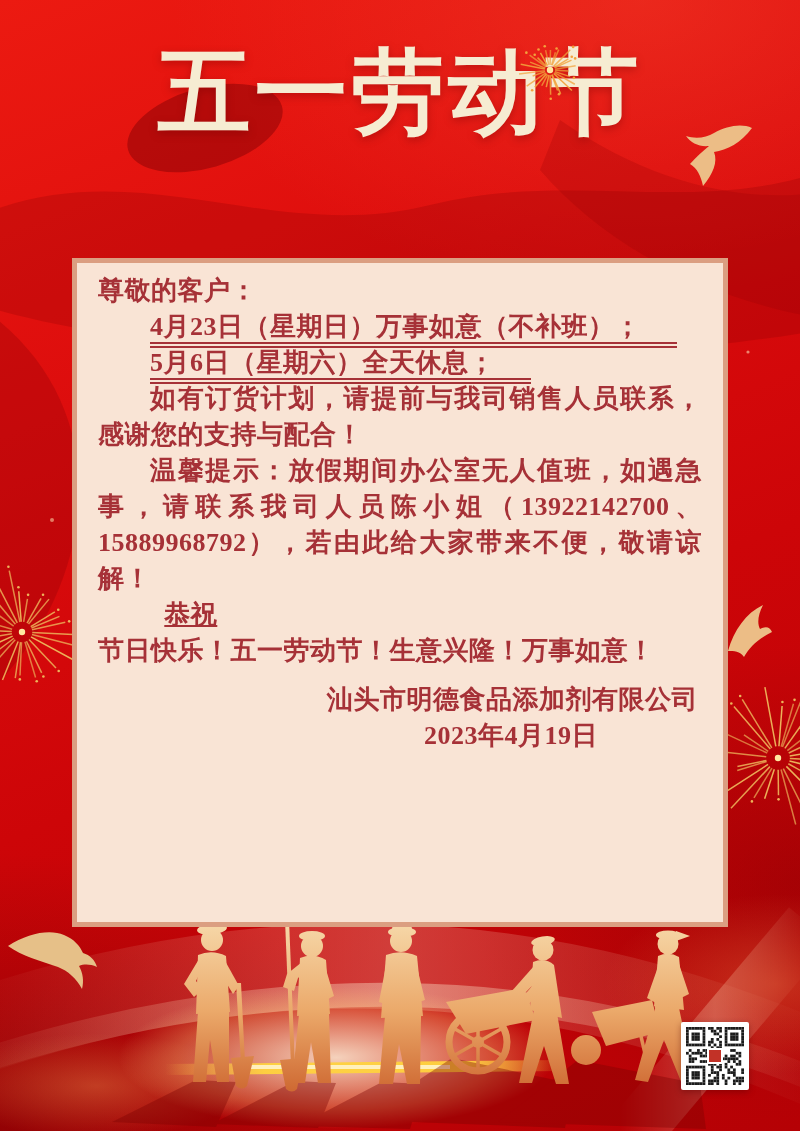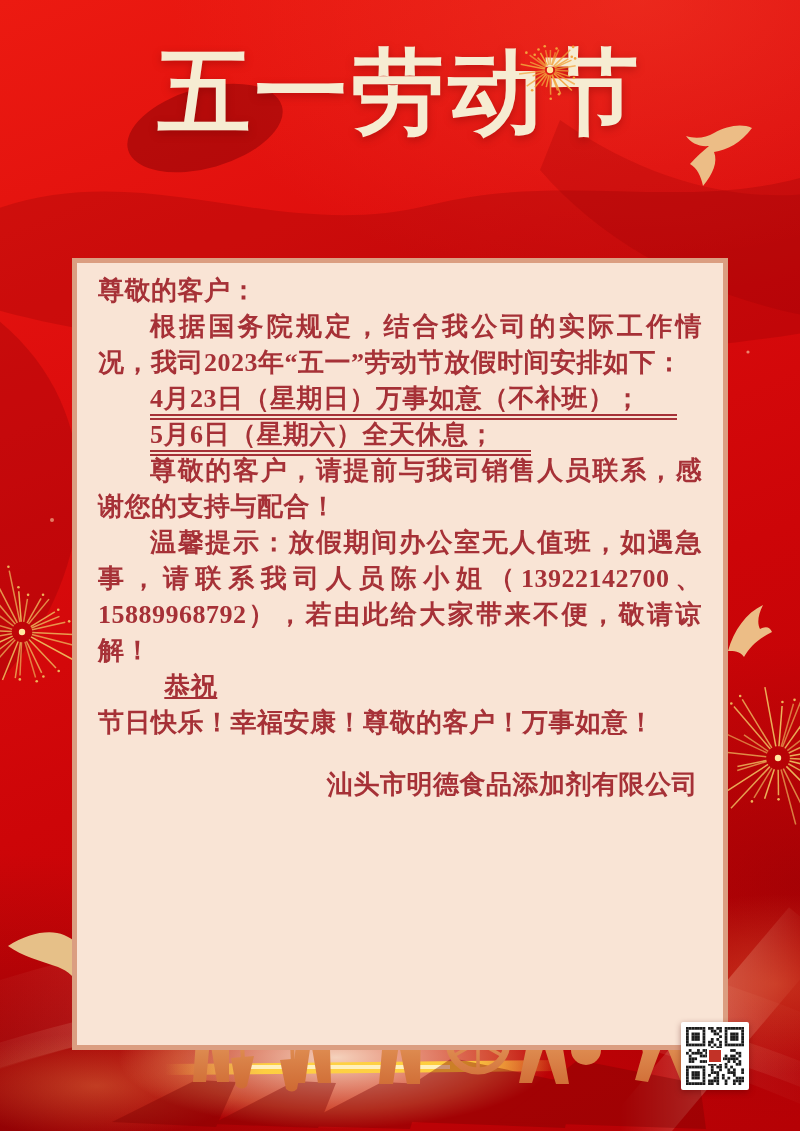--- a/index.html
+++ b/index.html
@@ -17,31 +17,31 @@
   #title-block{
     position:absolute;z-index:2;left:0;top:42px;width:800px;text-align:center;
     color:#f6ecd2;font-weight:bold;line-height:1.0;
     text-shadow:0 3px 8px rgba(110,0,0,.35);
   }
   #title-block .t1{font-size:93px;letter-spacing:2px;display:block;}
   #title-block .t2{font-size:93px;letter-spacing:4px;display:block;margin-top:4px;}
   #fx-layer{z-index:3;}
   #worker-scene{z-index:3;}
   #notice-card{
-    position:absolute;z-index:4;left:72px;top:258px;width:656px;height:792px;
+    position:absolute;z-index:4;left:72px;top:258px;width:656px;height:669px;
     box-sizing:border-box;background:#f9e4d5;border:5px solid #db9e81;
     padding:10px 21px 0 21px;color:#a63137;
     font-size:26px;line-height:36px;font-weight:600;letter-spacing:.5px;
   }
   .para{margin:0;text-align:justify;}
   .ind{text-indent:2em;}
   .ind2{text-indent:2.55em;text-decoration:underline;}
   .dul{border-bottom:6px double #a63137;padding:0 36px 1px 0;}
   .sig{margin:0;text-align:right;}
-  .sig.company{margin-top:26px;padding-right:4px;}
+  .sig.company{margin-top:13px;padding-right:4px;}
   .sig.date{padding-right:104px;}
   #glow-band{
     position:absolute;z-index:2;left:0;top:0;width:800px;height:1131px;pointer-events:none;
     background:
       radial-gradient(290px 95px at 42% 93.5%, rgba(255,246,220,.85), rgba(255,205,130,.35) 55%, rgba(255,205,130,0) 75%),
       radial-gradient(200px 70px at 12% 96%, rgba(255,170,90,.35), rgba(255,170,90,0) 75%),
       radial-gradient(230px 120px at 97% 87%, rgba(255,150,80,.30), rgba(255,150,80,0) 75%);
   }
   #qr-code{
     position:absolute;z-index:5;left:681px;top:1022px;width:68px;height:68px;
@@ -205,28 +205,28 @@
       <line x1="555.0488151385316" y1="69.14919702813512" x2="575.6783899263376" y2="65.67279651510725" stroke="#f2a23c" stroke-width="1.5" opacity="0.73"></line>
       <circle cx="550" cy="70" r="3.2" fill="#ffe9a0"></circle>
     </g>
   <path d="M752,128 C741,143 727,150 714,152 C718,162 713,174 703,186 C701,176 697,168 690,164 C696,157 703,151 709,146 C699,147 691,143 686,136 C695,139 706,138 714,133 C727,126 741,123 752,128 Z" fill="#ecbd86"></path>
   <path d="M728,651 C734,630 746,613 763,605 C758,615 757,623 760,629 C766,626 770,627 772,632 C760,638 750,646 744,657 C740,651 734,651 728,651 Z" fill="#ecbd86"></path>
   <path d="M8,946 C28,933 50,929 64,935 C74,939 80,946 83,953 C90,955 95,960 97,967 C90,964 84,964 79,966 C83,973 84,981 82,989 C76,978 68,971 58,967 C40,961 22,956 8,946 Z" fill="#e6c088"></path>
 </svg>
 
 <div id="notice-card">
   <p class="para">尊敬的客户：</p>
-  <p class="para ind">根据国务院规定，结合我公司的实际工作情况，我司2023年“五一”劳动节放假时间安排如下：</p>
   <p class="para ind"><span class="dul">4月23日（星期日）万事如意（不补班）；</span></p>
   <p class="para ind"><span class="dul">5月6日（星期六）全天休息；</span></p>
-  <p class="para ind">尊敬的客户，请提前与我司销售人员联系，感谢您的支持与配合！</p>
+  <p class="para ind">如有订货计划，请提前与我司销售人员联系，感谢您的支持与配合！</p>
   <p class="para ind">温馨提示：放假期间办公室无人值班，如遇急事，请联系我司人员陈小姐（13922142700、15889968792），若由此给大家带来不便，敬请谅解！</p>
   <p class="para ind2">恭祝</p>
-  <p class="para">节日快乐！幸福安康！尊敬的客户！万事如意！</p>
+  <p class="para">节日快乐！五一劳动节！生意兴隆！万事如意！</p>
   <p class="sig company">汕头市明德食品添加剂有限公司</p>
+  <p class="sig date">2023年4月19日</p>
 </div>
 
 <svg id="worker-scene" class="layer" viewBox="0 0 800 1131" xmlns="http://www.w3.org/2000/svg">
   <defs>
     <linearGradient id="wg" x1="0" y1="915" x2="0" y2="1090" gradientUnits="userSpaceOnUse">
       <stop offset="0" stop-color="#f7dcae"></stop>
       <stop offset=".55" stop-color="#eba96a"></stop>
       <stop offset="1" stop-color="#cf6a33"></stop>
     </linearGradient>
     <linearGradient id="yg" x1="0" y1="0" x2="1" y2="0">

